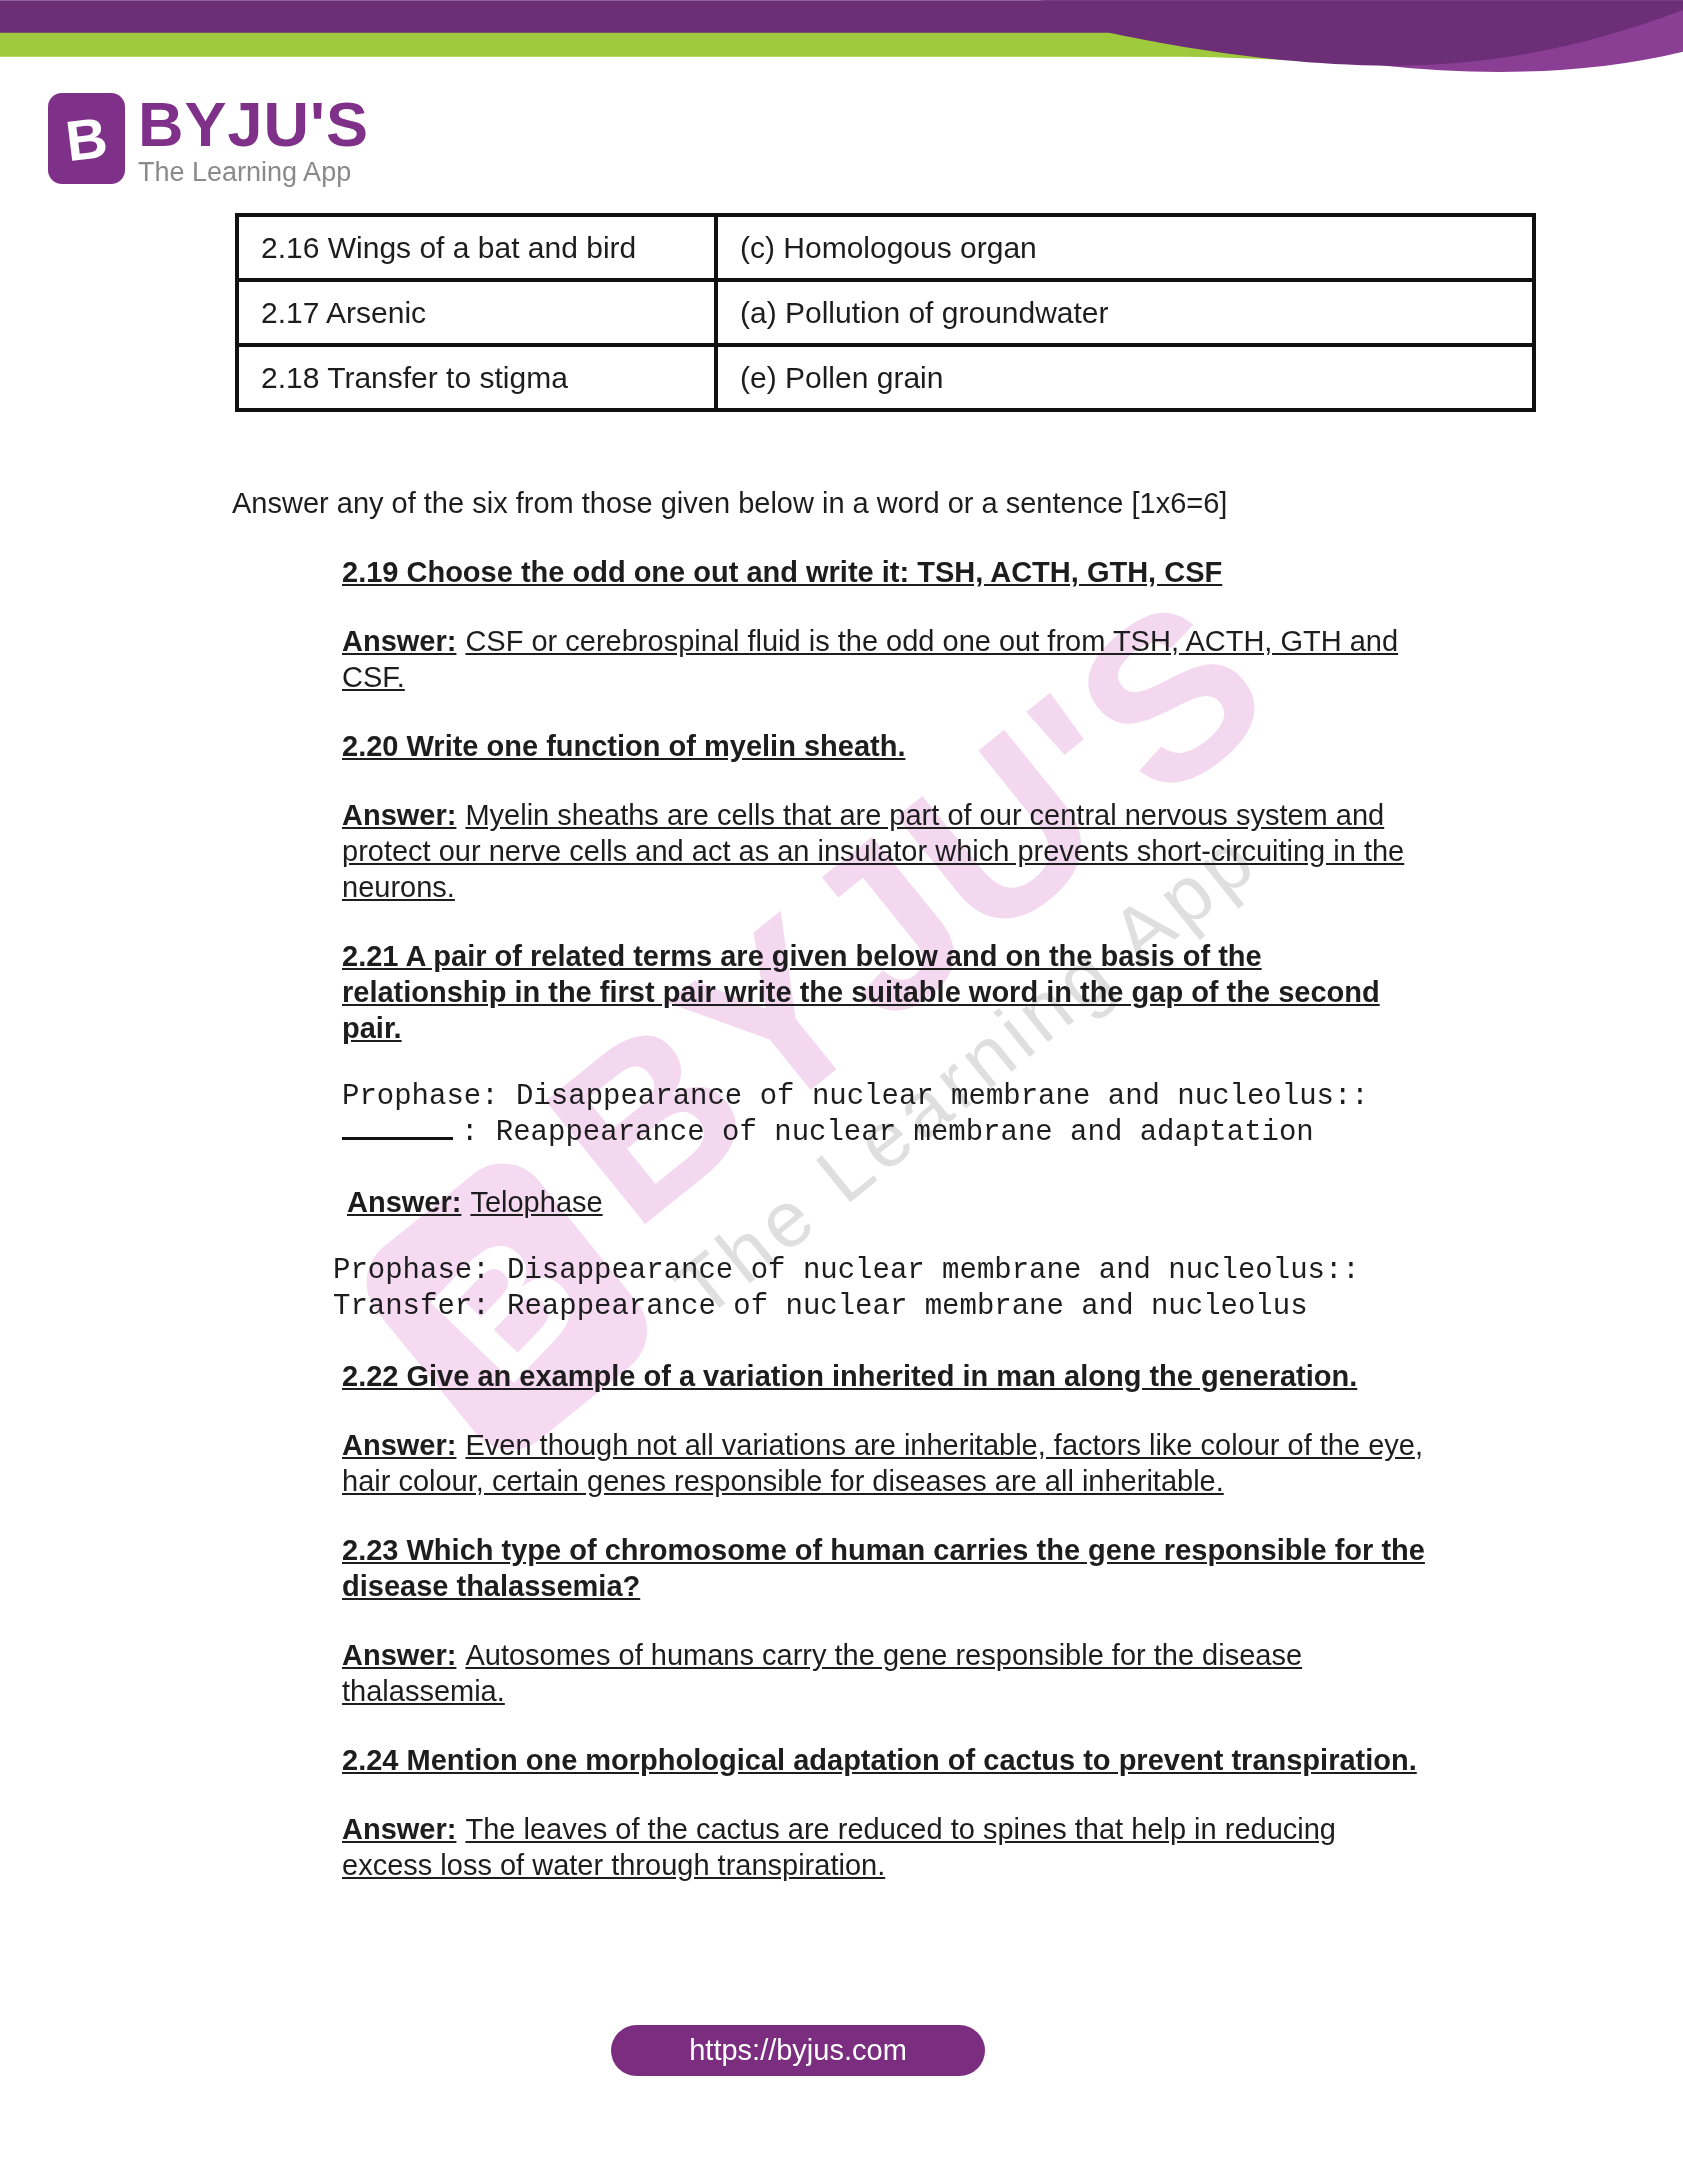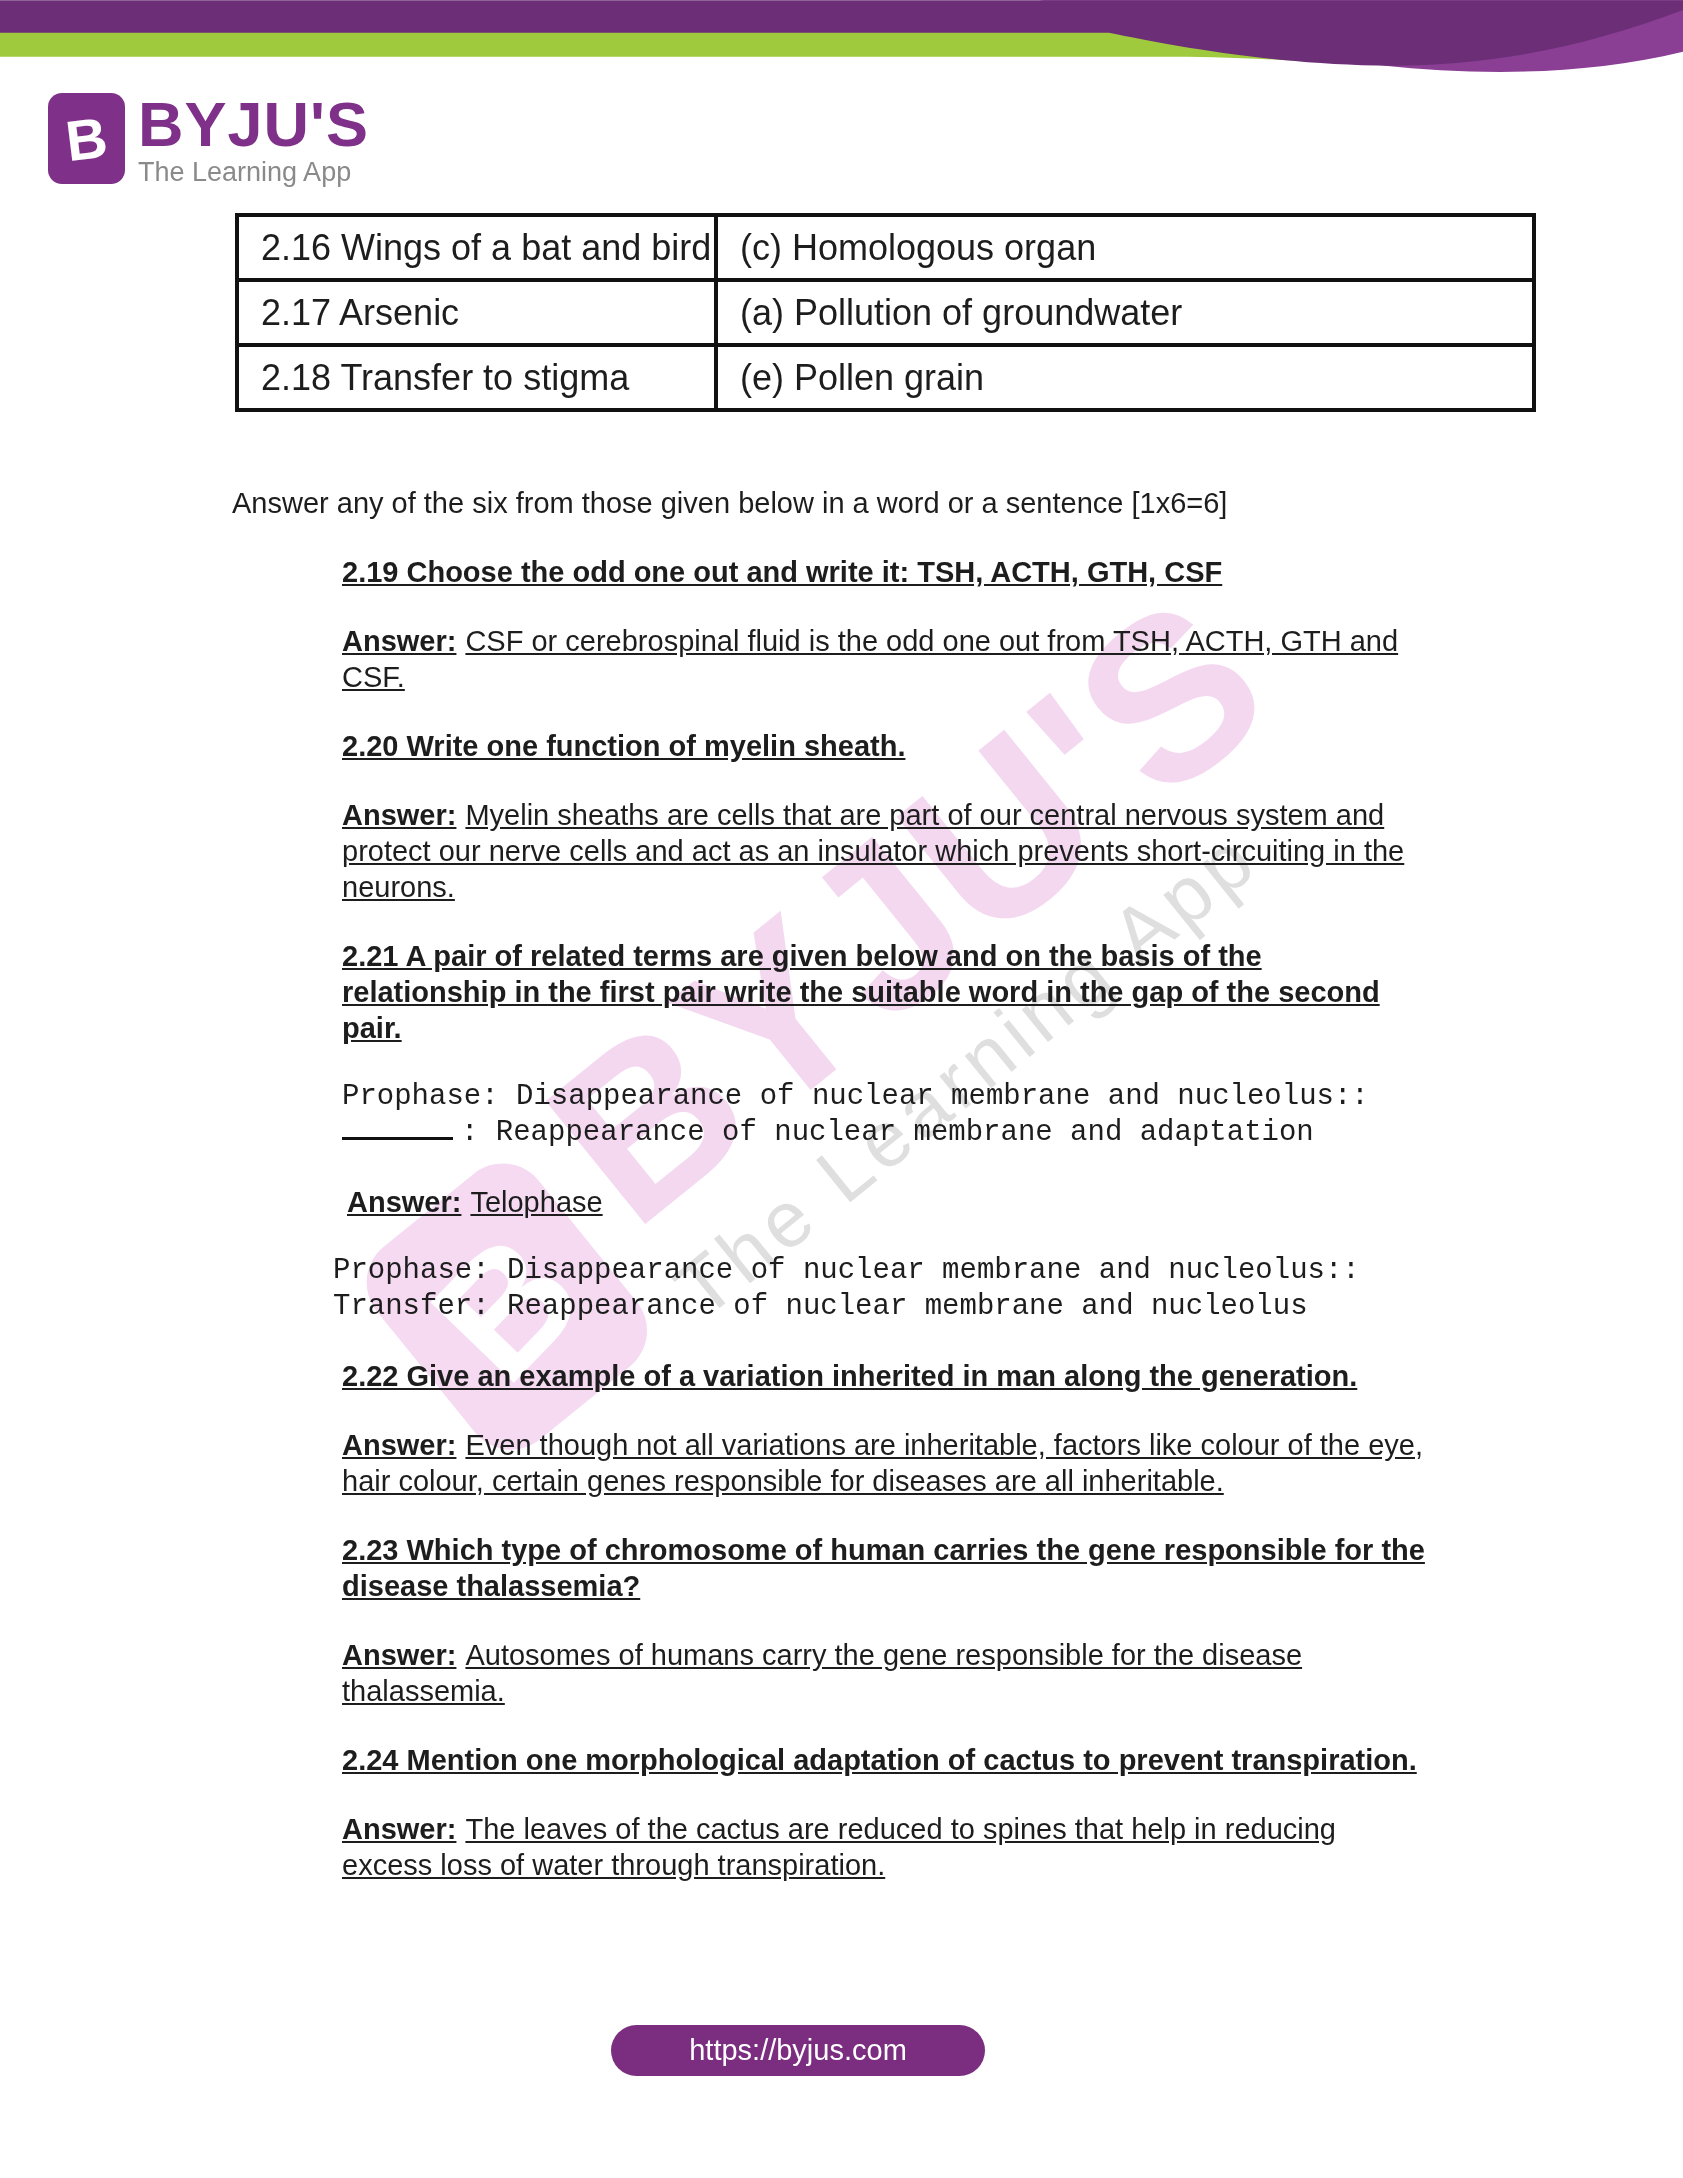--- a/index.html
+++ b/index.html
@@ -26,21 +26,21 @@
     transform-origin:0 50%;display:flex;align-items:center;gap:40px;z-index:1;opacity:.9;}
   .wm-tile{width:208px;height:248px;background:#f4d6f1;border-radius:46px;flex:0 0 auto;
     display:flex;align-items:center;justify-content:center;}
   .wm-tile span{font-size:168px;font-weight:bold;color:#ffffff;transform:rotate(-7deg);}
   .wm-text{font-size:230px;font-weight:bold;color:#f2d4ef;line-height:196px;letter-spacing:2px;}
   .wm-tagline{font-size:79px;color:#dcdcdc;margin-top:20px;letter-spacing:6px;}
 
   
   .content{position:relative;z-index:2;padding-top:213px;}
   .match-table{border-collapse:collapse;margin:0 0 73px 235px;}
-  .match-table td{border:4px solid #111;font-size:36px;height:61px;
+  .match-table td{border:4px solid #111;font-size:30px;height:61px;
     padding:0 0 0 22px;vertical-align:middle;background:transparent;}
   .match-table td.c1{width:453px;}
   .match-table td.c2{width:792px;}
 
   .section-heading{font-weight:normal;font-size:29px;line-height:36px;margin:0 0 33px 232px;}
   .q{font-weight:bold;font-size:29px;line-height:36px;margin:0 0 33px 342px;max-width:1084px;text-decoration:underline;}
   .a{font-size:29px;line-height:36px;margin:0 0 33px 342px;max-width:1089px;text-decoration:underline;}
   .a strong{margin-right:9px;}
   .pair{font-size:29px;line-height:36px;margin:0 0 33px 342px;max-width:1089px;font-family:Liberation Mono, monospace;}
   .ans-short{margin-left:347px;}

